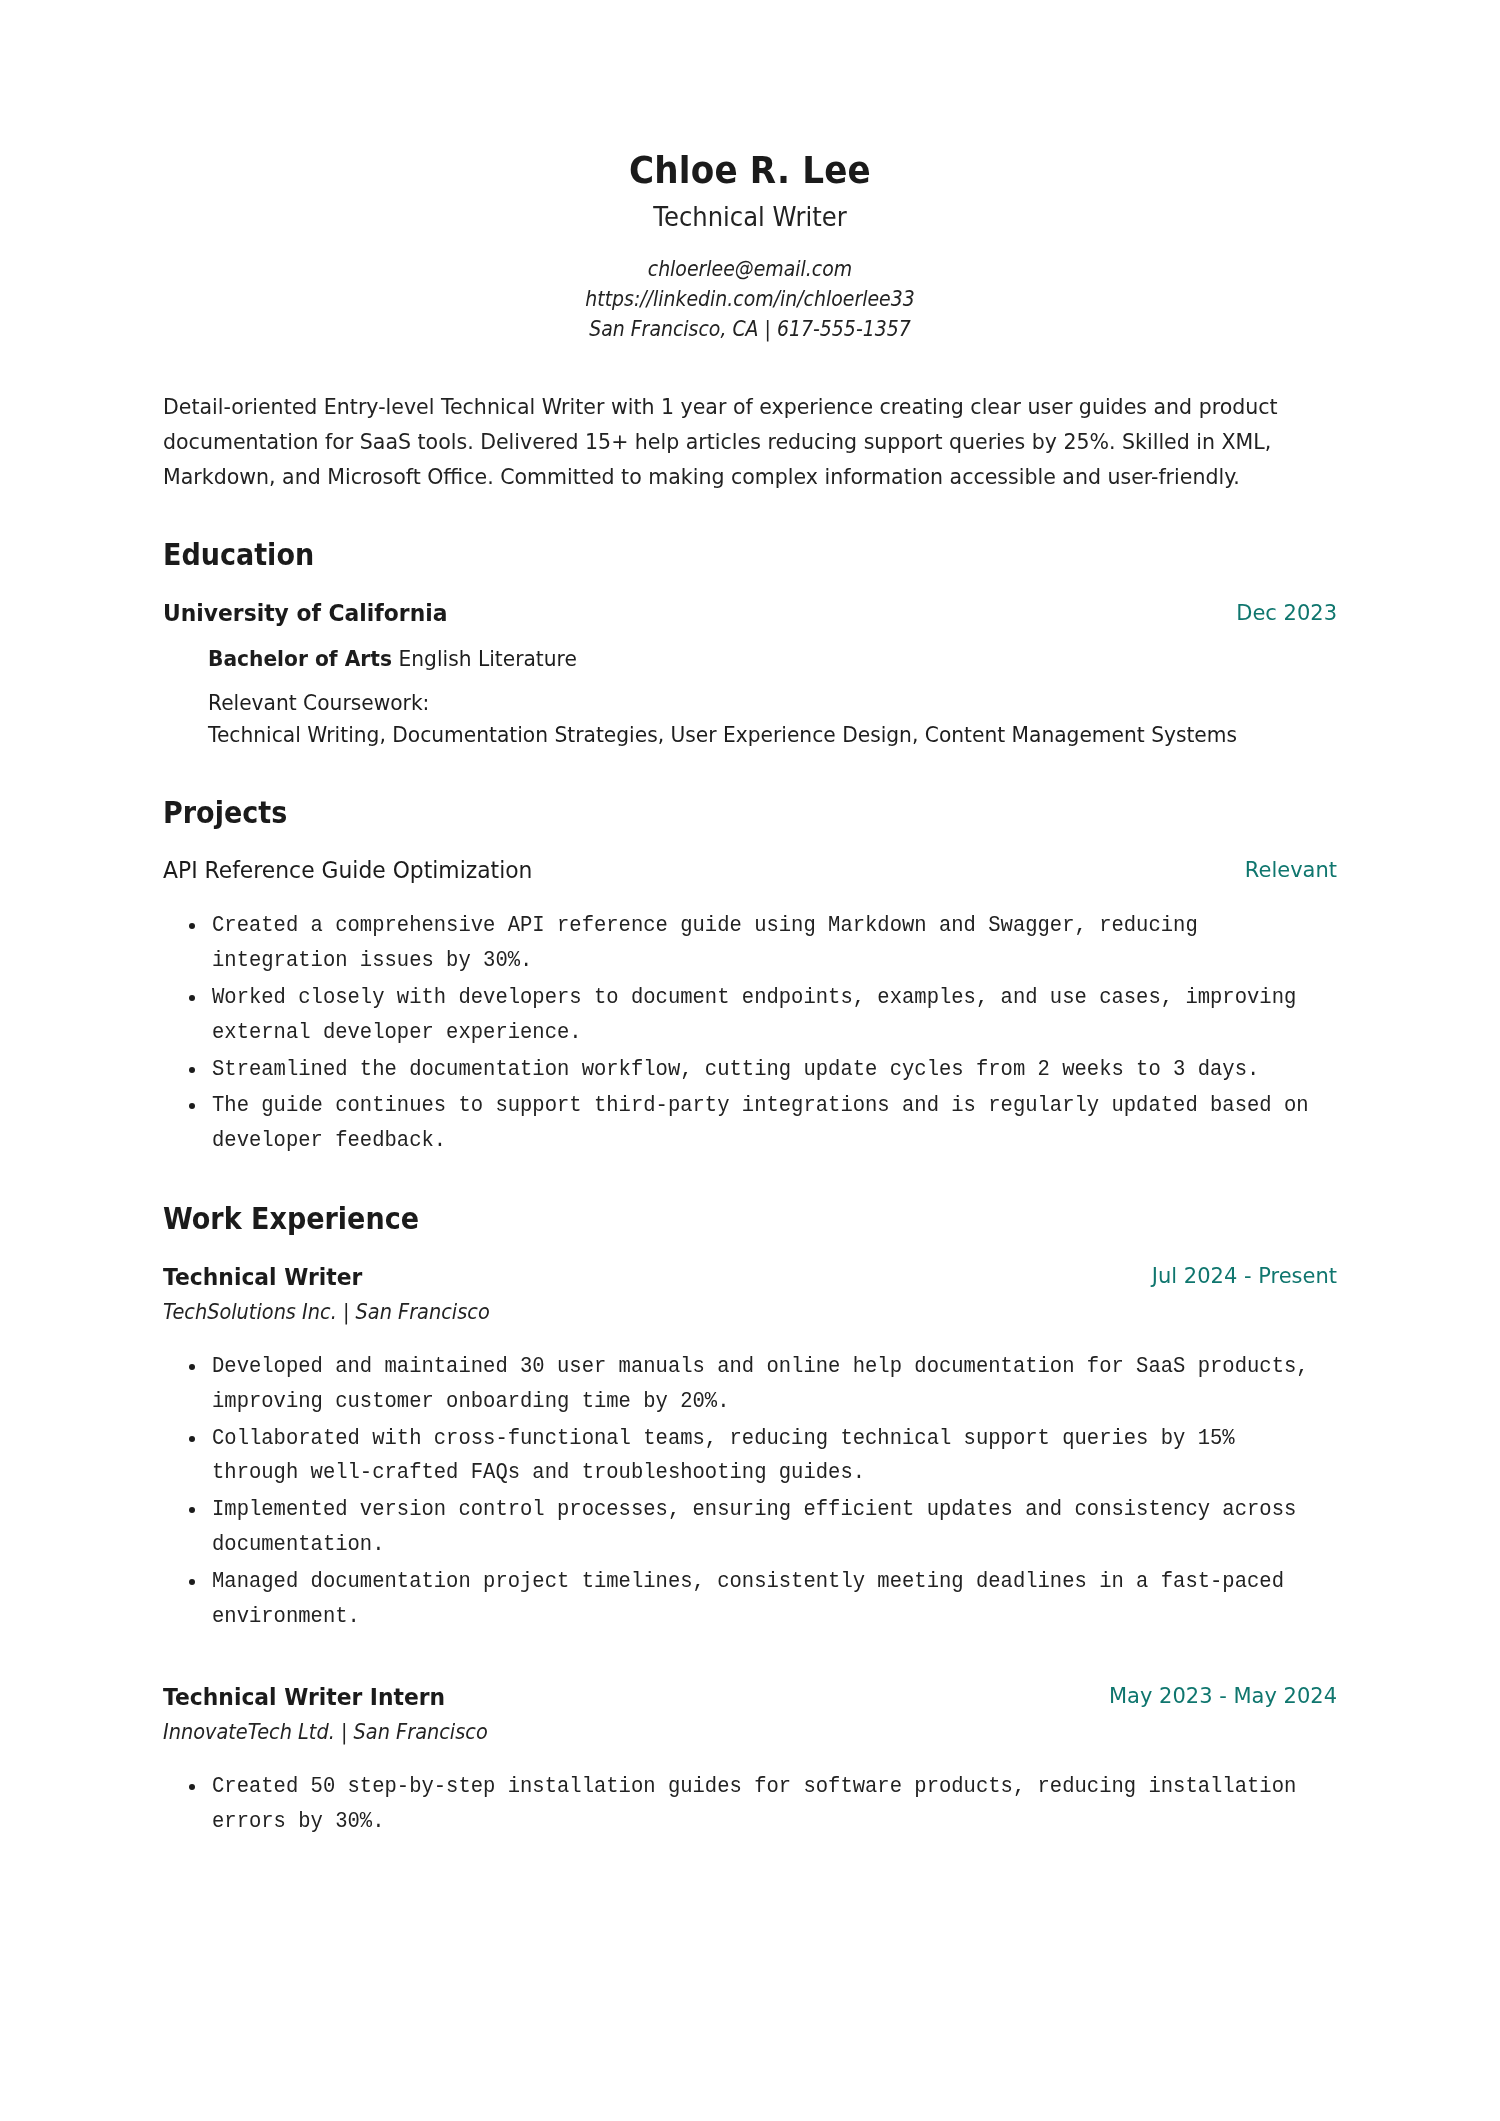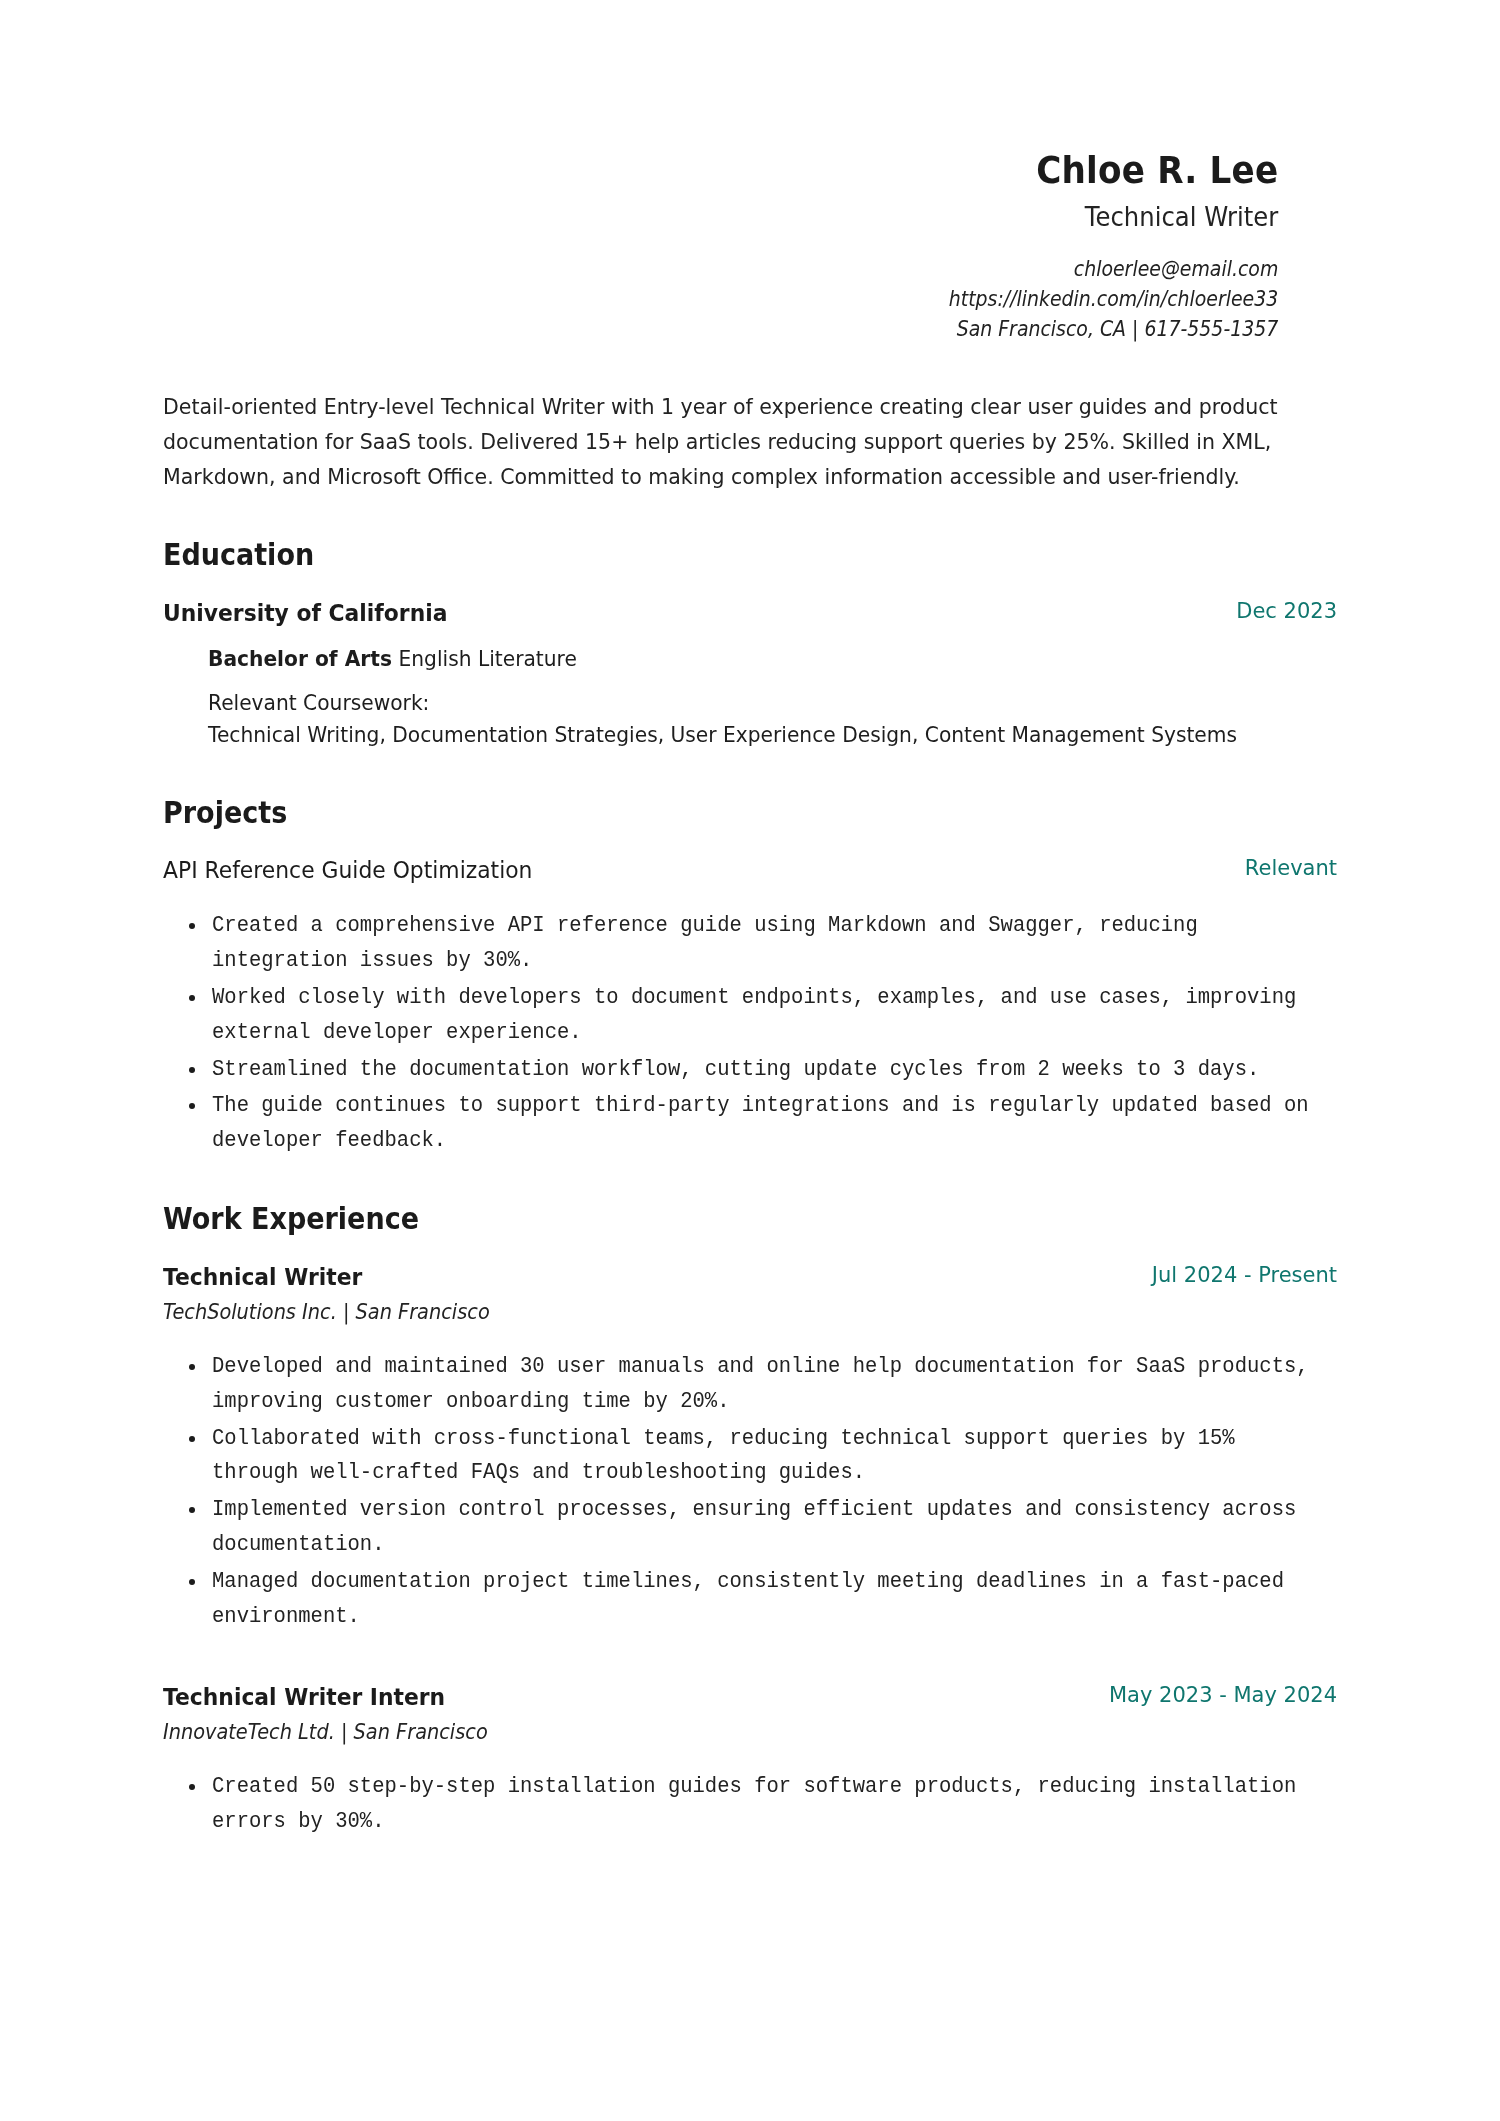--- a/index.html
+++ b/index.html
@@ -23,21 +23,21 @@
     box-sizing: border-box;
     padding: 0 163px;
   }
   .content {
     width: 1174px;
     margin: 0 auto;
   }
 
   
   .hdr {
-    text-align: right;
+    text-align: center;
     padding-top: 148px;
   }
   .hdr-name {
     font-size: 38px;
     font-weight: 700;
     letter-spacing: 0.2px;
     line-height: 1.18;
     color: #1b1b1b;
     transform: scaleX(0.90);
     transform-origin: center;
@@ -84,21 +84,21 @@
     margin-bottom: 24px;
     transform: scaleX(0.90);
     transform-origin: left center;
   }
 
   .entry { margin-top: 0; }
   .entry + .entry { margin-top: 48px; }
 
   .entry-row {
     display: flex;
-    align-items: flex-start;
+    align-items: center;
     justify-content: space-between;
     gap: 24px;
   }
   .entry-head {
     font-size: 23.5px;
     line-height: 1.32;
     color: #1b1b1b;
     transform: scaleX(0.93);
     transform-origin: left center;
     white-space: nowrap;

